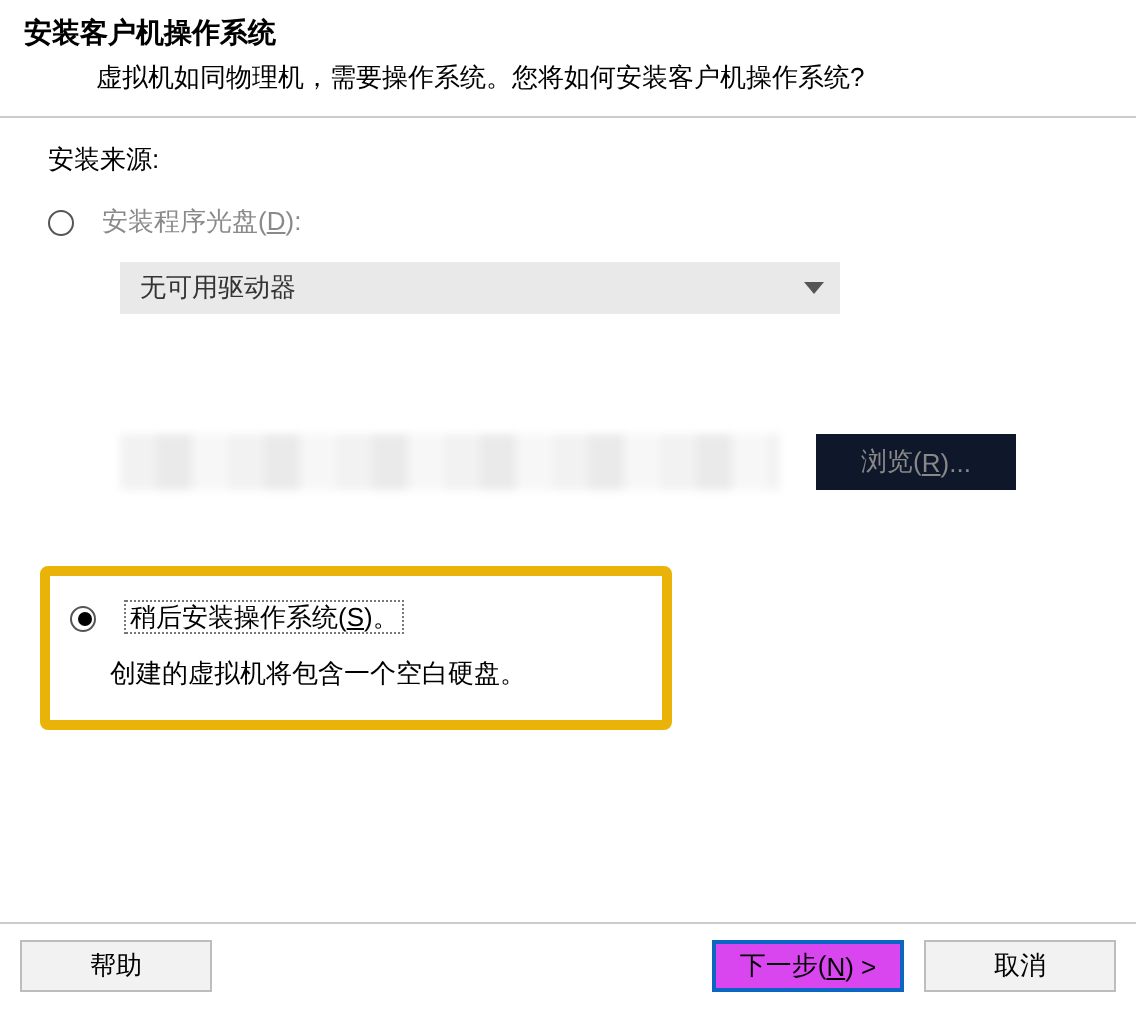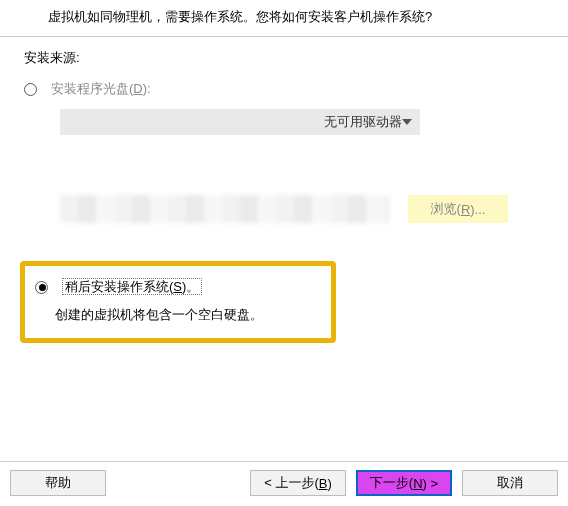--- a/index.html
+++ b/index.html
@@ -63,21 +63,21 @@
   }
   .radio-label.disabled { color: #8a8a8a; }
   .underline { text-decoration: underline; }
   .combo {
     margin: 11px 0 0 36px;
     width: 360px;
     height: 26px;
     background: #e9e9e9;
     display: flex;
     align-items: center;
-    justify-content: flex-end;
+    justify-content: space-between;
     padding: 0 8px 0 10px;
     color: #333;
     font-size: 13px;
   }
   .chevron {
     width: 0; height: 0;
     border-left: 5px solid transparent;
     border-right: 5px solid transparent;
     border-top: 6px solid #555;
   }
@@ -90,21 +90,21 @@
   }
   .iso-input-blur {
     width: 330px;
     height: 28px;
     background: repeating-linear-gradient(90deg,#f2f2f2 0 18px,#eaeaea 18px 36px,#f7f7f7 36px 54px);
     filter: blur(2px);
   }
   .browse-btn {
     width: 100px;
     height: 28px;
-    background: #fef9c3;
+    background: #0f172a;
     color: #888;
     display: flex;
     align-items: center;
     justify-content: center;
     font-size: 13px;
   }
   .highlight-box {
     border: 5px solid #eab308;
     border-radius: 4px;
     padding: 12px 14px 14px 10px;
@@ -146,20 +146,21 @@
   }
   .sel-outline {
     border: 1px dotted #777;
     padding: 0 2px;
   }
 </style>
 </head>
 <body>
 
 <div class="header">
+  <div class="header-title">安装客户机操作系统</div>
   <div class="header-sub">虚拟机如同物理机，需要操作系统。您将如何安装客户机操作系统?</div>
 </div>
 <div class="divider"></div>
 
 <div class="content">
 
   <div class="section-label">安装来源:</div>
 
   <div class="radio-row">
     <span class="radio"></span>
@@ -195,25 +196,20 @@
     <div class="highlight-sub">创建的虚拟机将包含一个空白硬盘。</div>
   </div>
 
 </div>
 
 <div class="footer">
   <div class="btn help-btn">
     <span>帮助</span>
   </div>
   <div class="footer-spacer"></div>
-  <div class="btn">
-    <span>&lt; 上一步(</span>
-      <span class="underline">B</span>
-      <span>)</span>
-  </div>
   <div class="btn primary">
     <span>下一步(</span>
       <span class="underline">N</span>
       <span>) &gt;</span>
   </div>
   <div class="btn">
     <span>取消</span>
   </div>
 </div>
 

